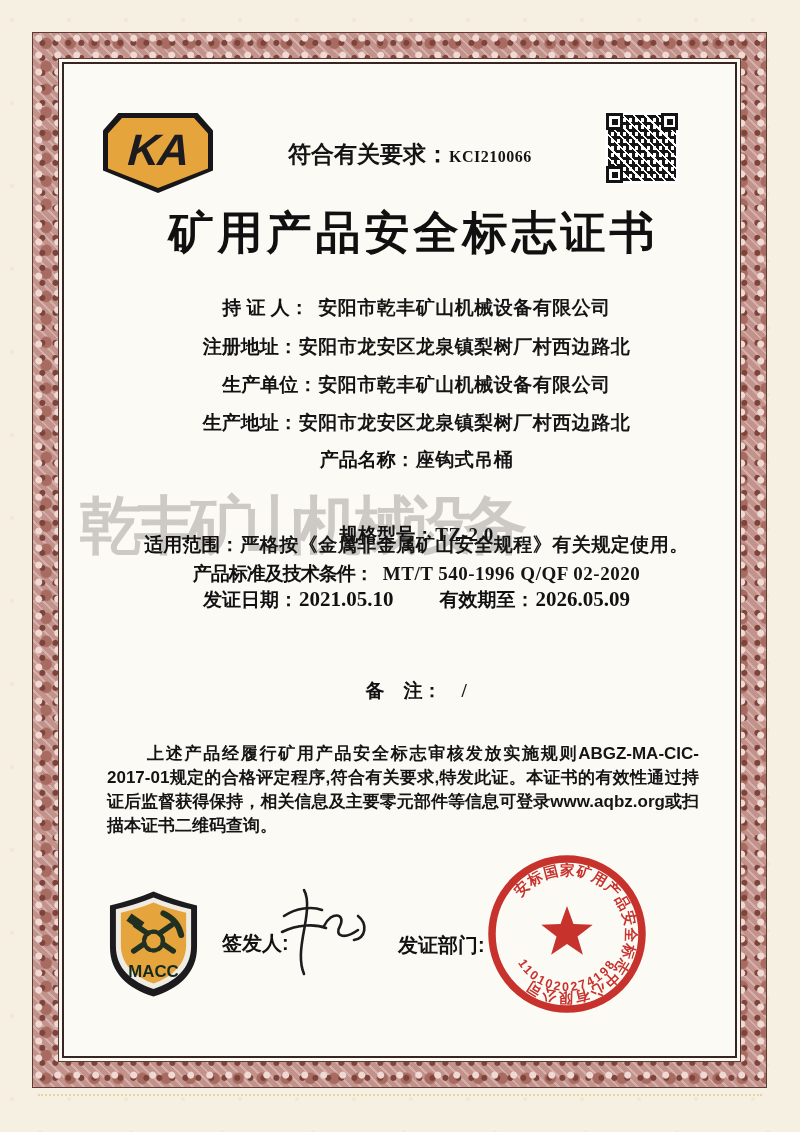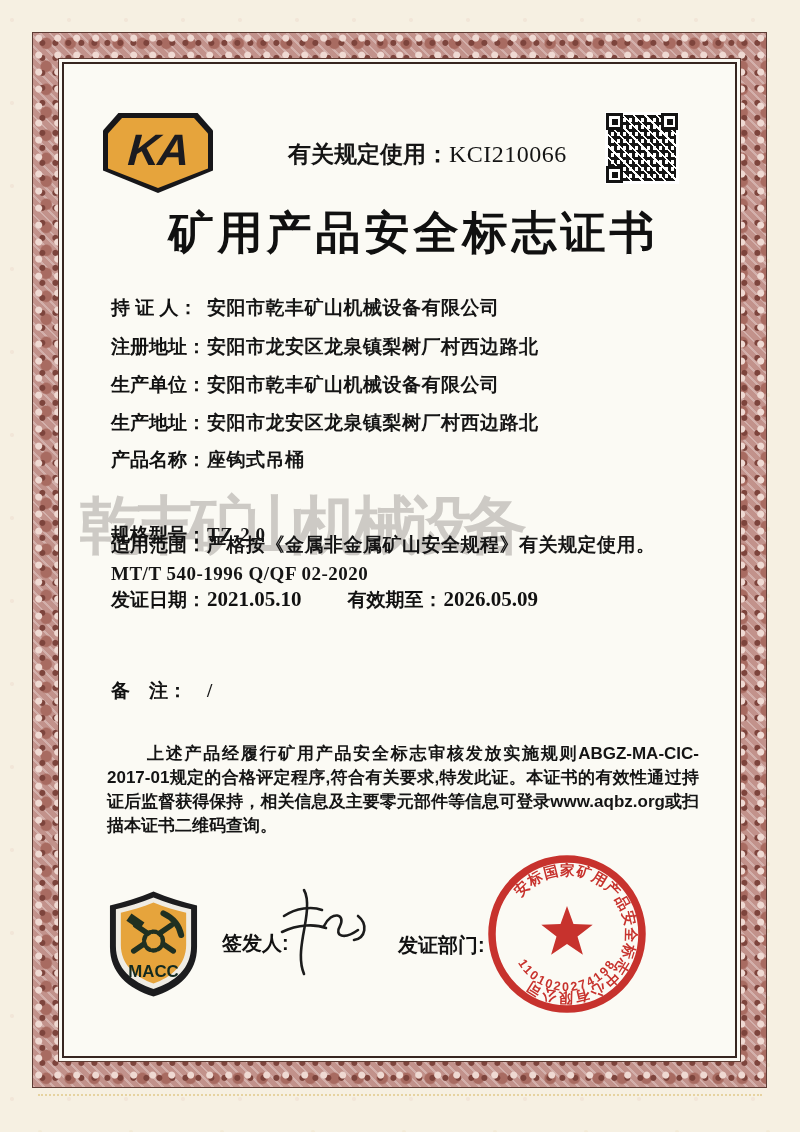--- a/index.html
+++ b/index.html
@@ -51,21 +51,21 @@
     clip-path:polygon(14% 0,86% 0,100% 22%,100% 72%,50% 100%,0 72%,0 22%);
     display:flex;align-items:center;justify-content:center;
   }
   .ka-text{
     font-weight:900;font-style:italic;font-size:44px;line-height:1;
     color:#1b1b20;letter-spacing:-2px;transform:translateY(-3px) skewX(-4deg);
   }
 
   
   .certno{left:288px;top:139px;font-size:23px;font-weight:700;color:#141414;white-space:nowrap;}
-  .certno .num{font-family:"Liberation Serif","DejaVu Serif",serif;font-size:24px;font-weight:400;letter-spacing:.5px;}
+  .certno .num{font-family:"Liberation Serif","DejaVu Serif",serif;font-size:16px;font-weight:700;letter-spacing:.5px;}
 
   
   .qr{left:605px;top:112px;width:74px;height:72px;background:#fff;}
   .qr-noise{
     position:absolute;inset:3px;
     background-image:
       repeating-linear-gradient(45deg, #fff 0 1.6px, rgba(255,255,255,0) 1.6px 8px),
       repeating-linear-gradient(90deg, #161616 0 3px, rgba(22,22,22,0) 3px 6px),
       repeating-linear-gradient(0deg, #161616 0 3px, rgba(22,22,22,0) 3px 7px);
   }
@@ -79,21 +79,21 @@
   }
 
   
   .watermark{
     left:79px;top:494px;font-size:63px;font-weight:700;line-height:1;
     color:#cdcac5;letter-spacing:-8px;white-space:nowrap;z-index:1;
   }
 
   .content{position:absolute;inset:0;z-index:2;}
 
-  .row{position:absolute;left:111px;right:78px;display:flex;align-items:baseline;}
+  .row{position:absolute;left:111px;right:78px;display:flex;align-items:baseline;justify-content:center;}
   .row .lab{flex:none;min-width:96px;font-size:19px;font-weight:700;color:#111;white-space:nowrap;}
   .row .val{
     font-family:"Liberation Serif","DejaVu Serif",serif;
     font-size:19px;font-weight:600;color:#151515;letter-spacing:.5px;white-space:nowrap;
   }
   .val-latin{font-family:"Liberation Sans","DejaVu Sans",sans-serif;font-weight:700;letter-spacing:.5px;margin-top:36px;}
   .row.long .lab{min-width:0;letter-spacing:-1px;margin-right:10px;}
 
   .r1{top:295px}.r2{top:334px}.r3{top:372px}.r4{top:410px}
   .r5{top:447px}.r6{top:488px}.r7{top:527px}.r8{top:532px}
@@ -128,21 +128,21 @@
 
   <div class="content">
 
     <div class="abs ka">
       <div class="ka-inner">
         <span class="ka-text">KA</span>
       </div>
     </div>
 
     <div class="abs certno">
-      <span>有关规定使用：</span><span class="num">KCI210066</span>
+      <span>符合有关要求：</span><span class="num">KCI210066</span>
     </div>
 
     <div class="abs qr">
       <div class="qr-noise"></div>
       <div class="qr-f tl"></div>
       <div class="qr-f tr"></div>
       <div class="qr-f bl"></div>
     </div>
 
     <div class="abs cert-title">矿用产品安全标志证书</div>
@@ -165,20 +165,21 @@
     </div>
     <div class="row r5">
       <span class="lab">产品名称：</span>
       <span class="val">座钩式吊桶</span>
     </div>
     <div class="row r6">
       <span class="lab">规格型号：</span>
       <span class="val val-latin">TZ-2.0</span>
     </div>
     <div class="row r7 long">
+      <span class="lab">产品标准及技术条件：</span>
       <span class="val val-latin">MT/T 540-1996 Q/QF 02-2020</span>
     </div>
     <div class="row r8">
       <span class="lab">适用范围：</span>
       <span class="val">严格按《金属非金属矿山安全规程》有关规定使用。</span>
     </div>
 
     <div class="row rdates">
       <span class="lab">发证日期：</span>
       <span class="date-val">2021.05.10</span>

